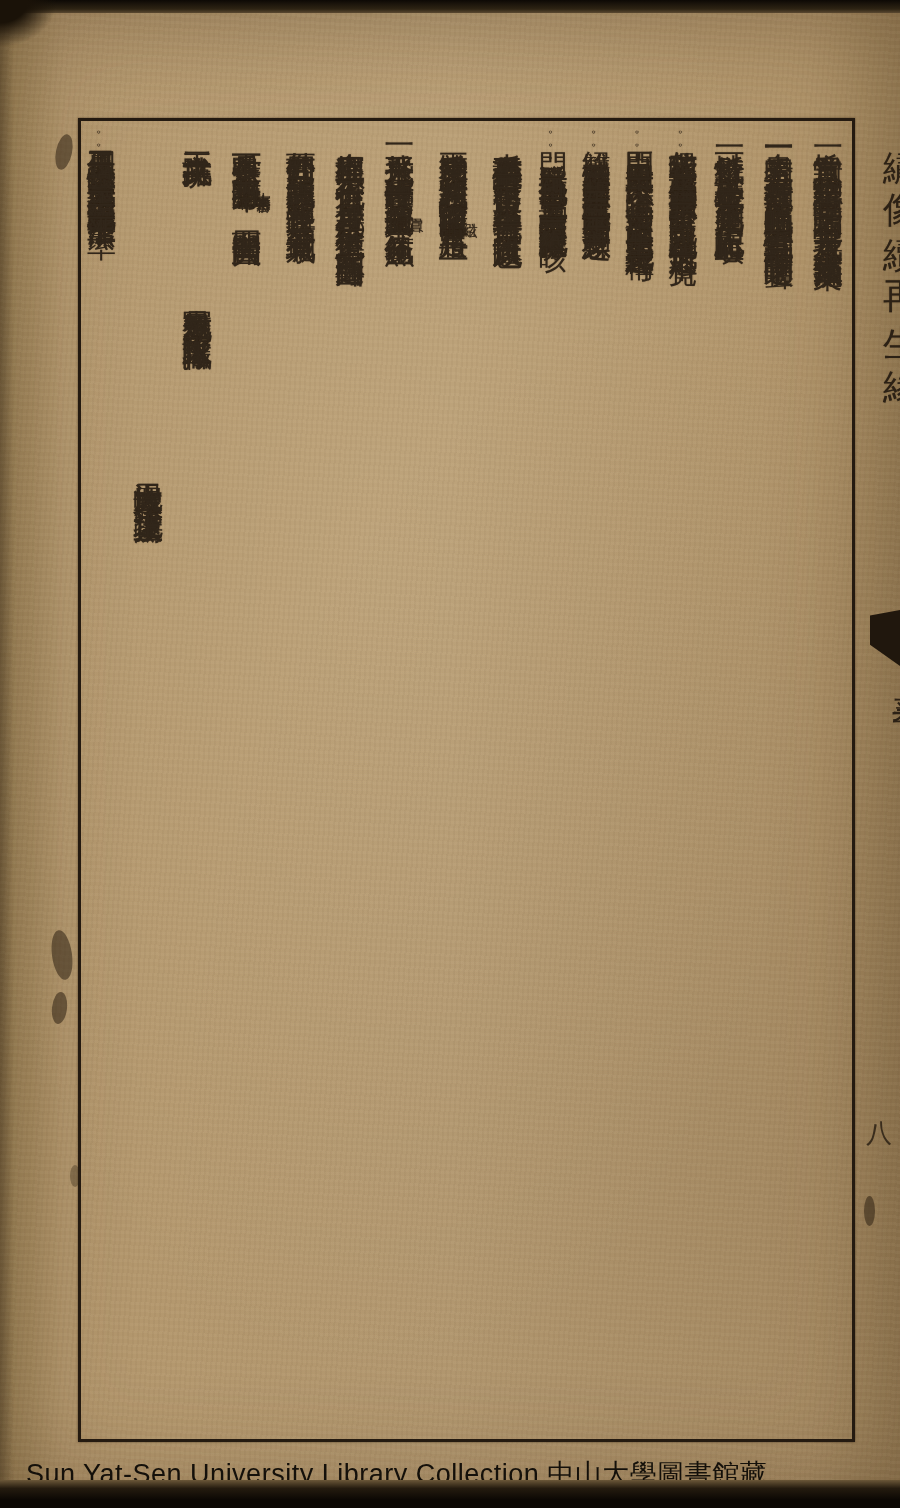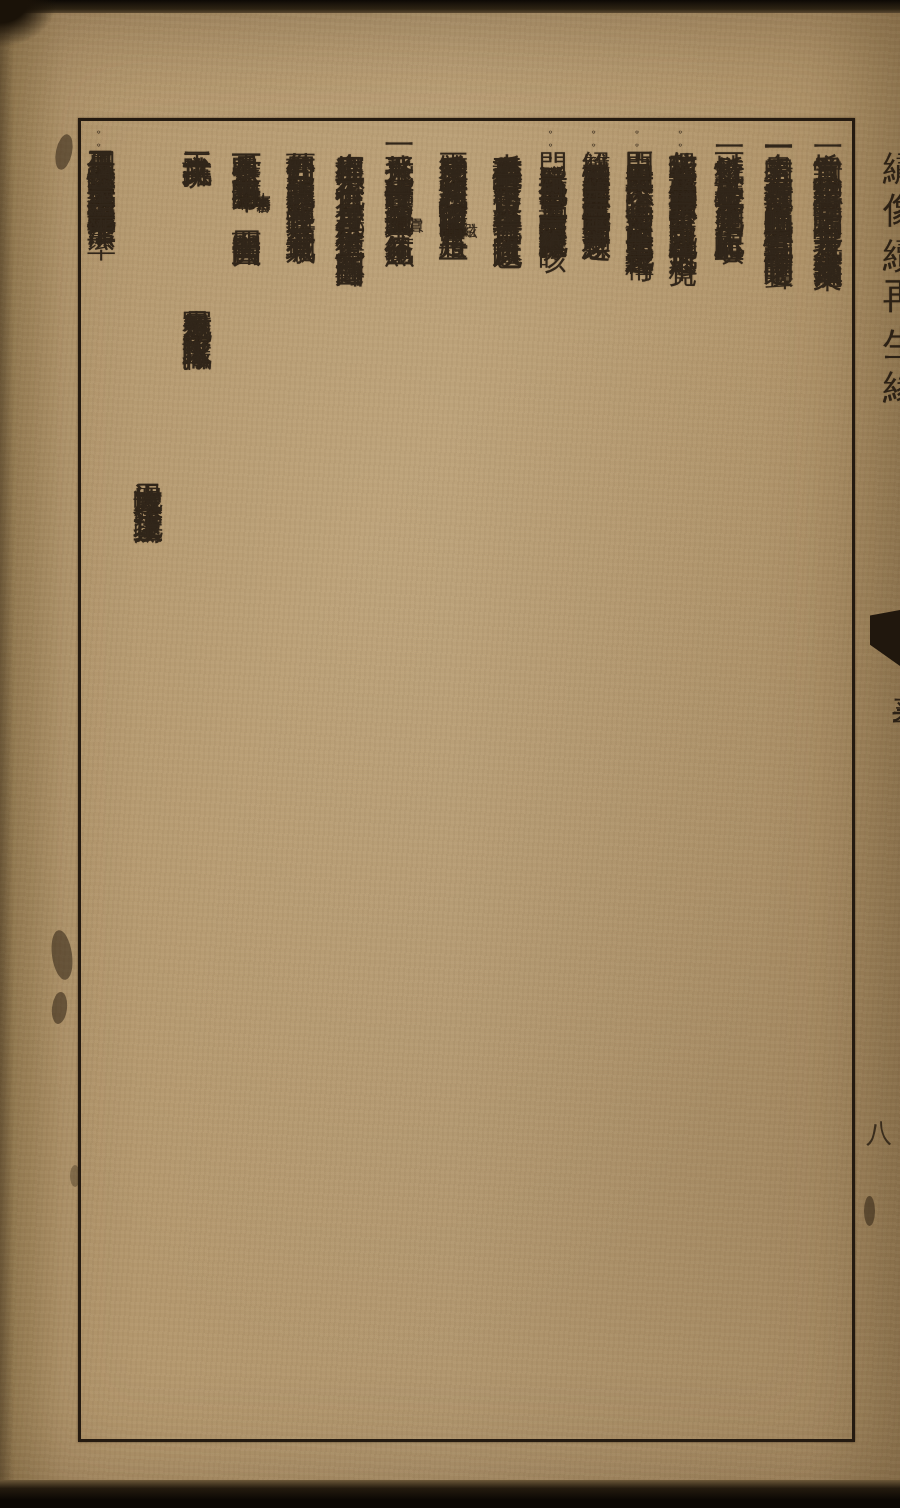--- a/index.html
+++ b/index.html
@@ -95,15 +95,16 @@
         <div class="col prose"><span>上皇見了三個王子<span class="judou">。</span>不覺慘然嘆道<span class="judou">。</span>汝等盡成立矣<span class="judou">。</span>三王環泣不止<span class="judou">。</span>齊王與木現宰相阮梁<span class="judou">。</span>平江王熊浩<span class="judou">。</span>率</span></div>
       </div>
   </div>
 
   <div class="stain s1"></div>
   <div class="stain s2"></div>
   <div class="stain s3"></div>
   <div class="stain s4"></div>
   <div class="stain s5"></div>
 
+  <div class="caption"><span>Sun Yat-Sen University Library Collection</span> <span>中山大學圖書館藏</span></div>
 
   <div class="edge-bottom"></div>
 </div>
 
 </body></html>

